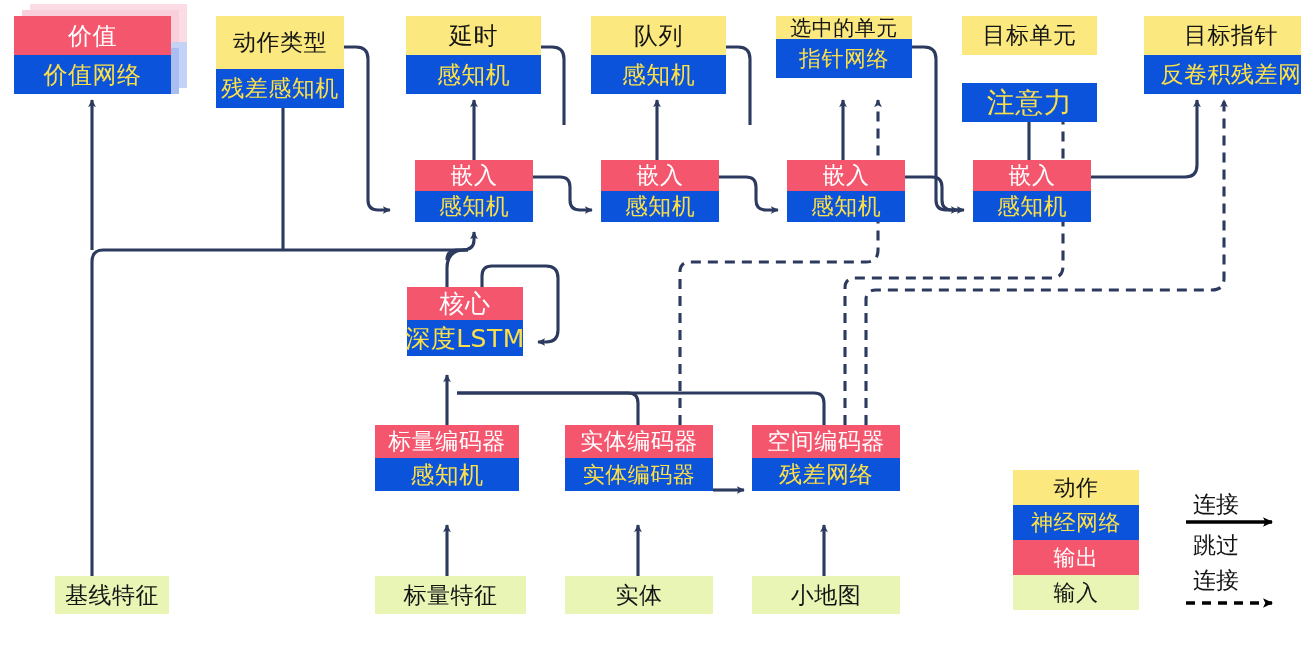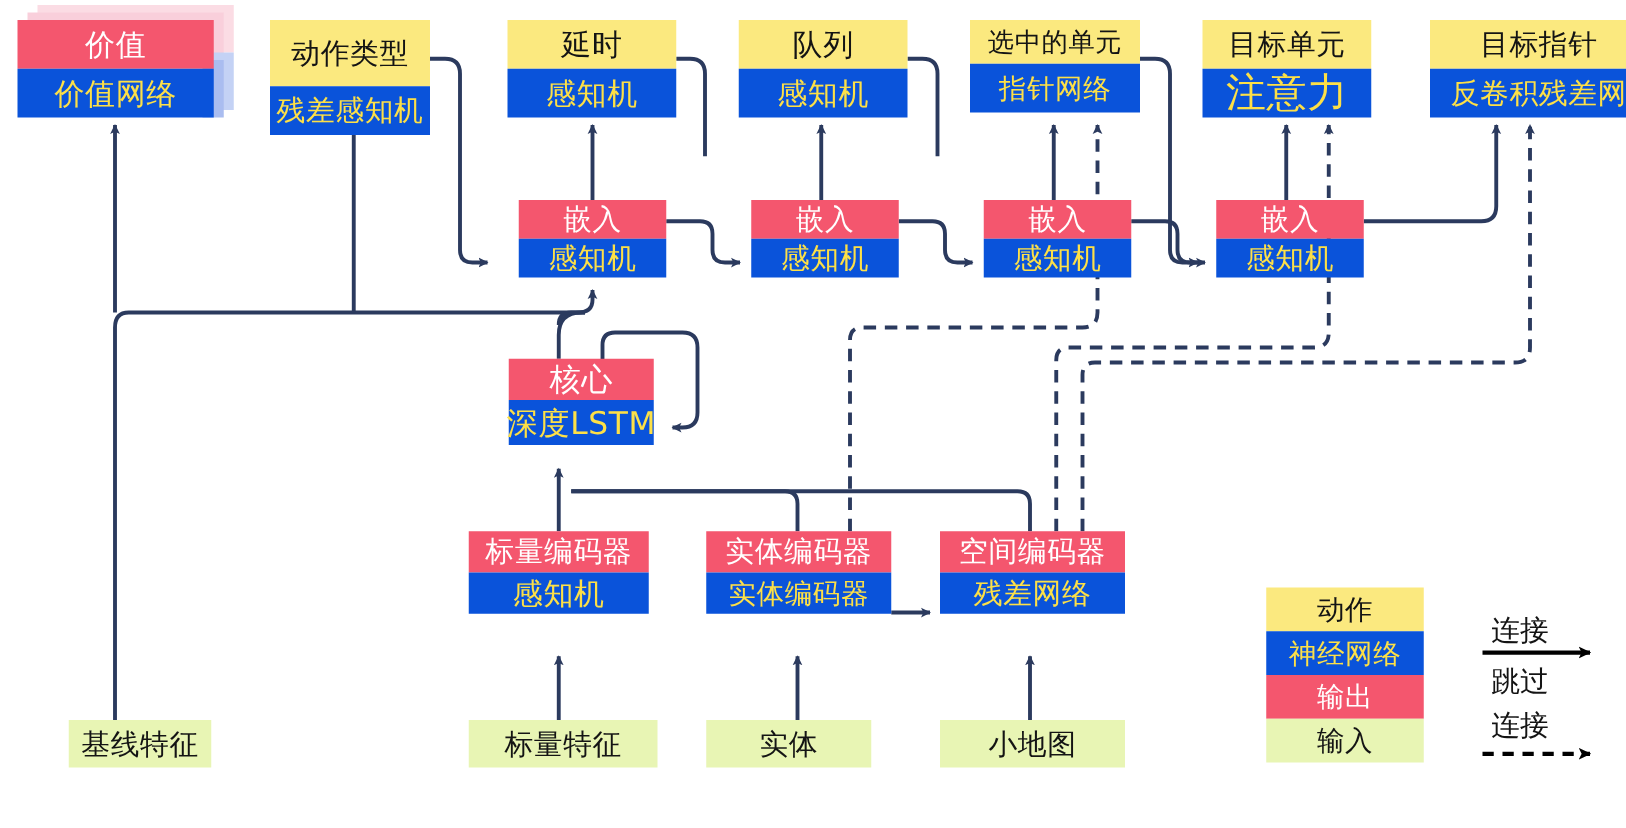--- a/index.html
+++ b/index.html
@@ -115,27 +115,27 @@
     <div class="cell c-action" style="height:39px;font-size:24px;">延时</div>
     <div class="cell c-net" style="height:39px;font-size:24px;">感知机</div>
   </div>
 
   <div class="node" style="left:591px;top:16px;width:135px;">
     <div class="cell c-action" style="height:39px;font-size:24px;">队列</div>
     <div class="cell c-net" style="height:39px;font-size:24px;">感知机</div>
   </div>
 
   <div class="node" style="left:776px;top:16px;width:136px;">
-    <div class="cell c-action" style="height:35px;font-size:21px;">选中的单元</div>
+    <div class="cell c-action" style="height:23px;font-size:21px;">选中的单元</div>
     <div class="cell c-net" style="height:39px;font-size:22px;">指针网络</div>
   </div>
 
   <div class="node" style="left:962px;top:16px;width:135px;">
     <div class="cell c-action" style="height:39px;font-size:23px;">目标单元</div>
-    <div class="cell c-net" style="height:39px;font-size:32px;">注意力</div>
+    <div class="cell c-net" style="height:39px;font-size:28px;margin-top:28px;">注意力</div>
   </div>
 
   <div class="node" style="left:1144px;top:16px;width:174px;">
     <div class="cell c-action" style="height:39px;font-size:23px;">目标指针</div>
     <div class="cell c-net" style="height:39px;font-size:23px;">反卷积残差网</div>
   </div>
 
   <div class="node" style="left:415px;top:160px;width:118px;">
     <div class="cell c-output" style="height:31px;font-size:23px;">嵌入</div>
     <div class="cell c-net" style="height:31px;font-size:23px;">感知机</div>
@@ -177,21 +177,21 @@
   </div>
 
   <div class="node" style="left:14px;top:576px;width:155px;padding-left:41px;">
     <div class="cell c-input" style="height:38px;font-size:23px;">基线特征</div>
   </div>
 
   <div class="node" style="left:375px;top:576px;width:151px;">
     <div class="cell c-input" style="height:38px;font-size:23px;text-align:right;">标量特征</div>
   </div>
 
-  <div class="node" style="left:565px;top:576px;width:132px;">
+  <div class="node" style="left:565px;top:576px;width:148px;">
     <div class="cell c-input" style="height:38px;font-size:23px;">实体</div>
   </div>
 
   <div class="node" style="left:752px;top:576px;width:148px;">
     <div class="cell c-input" style="height:38px;font-size:23px;">小地图</div>
   </div>
 
   <div id="legend" style="left:1013px;top:470px;width:126px;">
     <div class="cell c-action" style="height:35px;font-size:22px;">动作</div>
     <div class="cell c-net" style="height:35px;font-size:22px;">神经网络</div>

